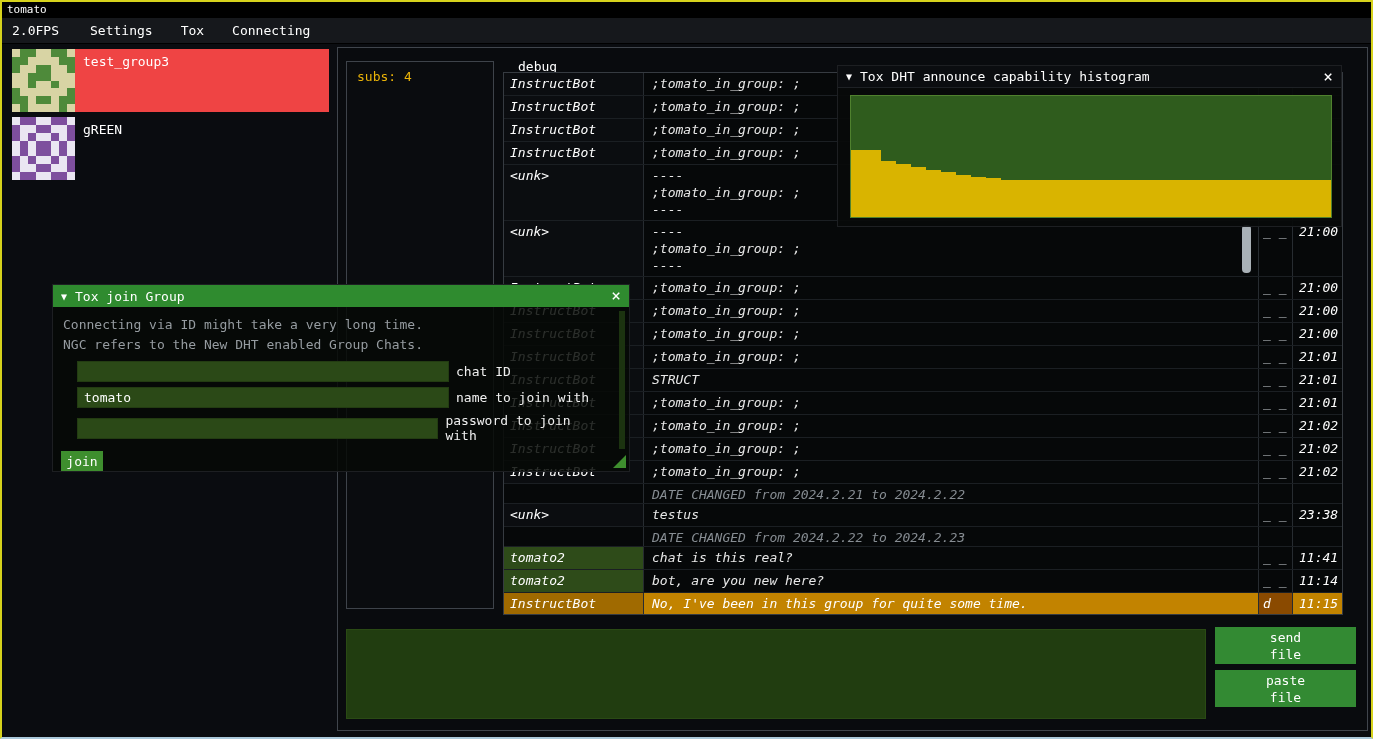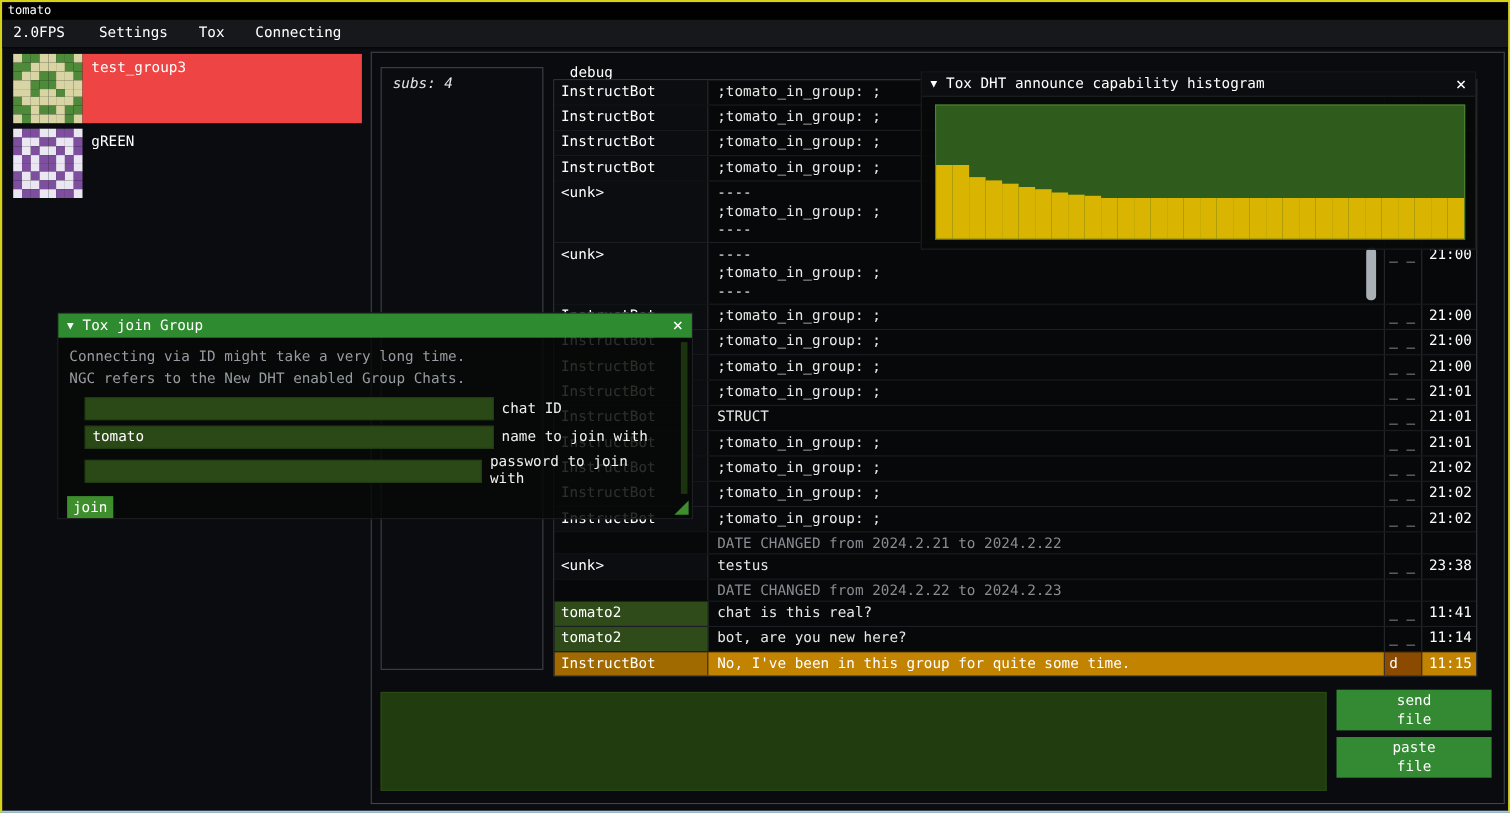--- a/index.html
+++ b/index.html
@@ -26,27 +26,27 @@
   .avatar { flex:0 0 63px; width:63px; height:63px; display:grid;
             grid-template-columns:repeat(8,1fr); grid-auto-rows:1fr; }
   .group-label { flex:1; padding:5px 8px; color:#fff; }
   .group-item.selected .group-label { background:#ef4444; }
 
   .main { position:absolute; left:335px; top:45px; width:1031px; height:684px;
           border:1px solid #40454c; background:#090b0e; }
 
   .subs { position:absolute; left:8px; top:13px; width:148px; height:548px;
           border:1px solid #3e434a; background:#0a0c0f; }
-  .subs-title { padding:7px 10px 6px; color:#e5e5e5;font-style:italic; }
+  .subs-title { padding:7px 10px 6px; color:#eab308; }
   .sub-item { padding:1px 10px; line-height:19px; color:#fff; }
 
   .tab { position:absolute; left:172px; top:10px; padding:1px 8px; color:#fff; }
 
   .chat-table { position:absolute; left:165px; top:24px; width:840px; height:543px;
-                border:1px solid #363b41; overflow:hidden; background:#060809; }
+                border:1px solid #363b41; overflow:hidden; background:#060809;font-style:italic; }
   .crow { display:flex; height:23px; border-bottom:1px solid #1b1f23; }
   .crow.multi { height:56px; }
   .crow.date { height:20px; }
   .c-name { width:140px; padding:2px 6px; border-right:1px solid #272c31;
             background:#0b0d10; color:#fff; overflow:hidden; line-height:18px; }
   .c-msg { flex:1; padding:2px 8px; border-right:1px solid #272c31; color:#e8e8e8;
            white-space:pre-line; line-height:17px; overflow:hidden; }
   .c-flags { width:34px; padding:2px 4px; border-right:1px solid #272c31;
              color:#c9ced2; line-height:18px; }
   .c-time { width:49px; padding:2px 2px 2px 6px; color:#fff; line-height:18px; }

